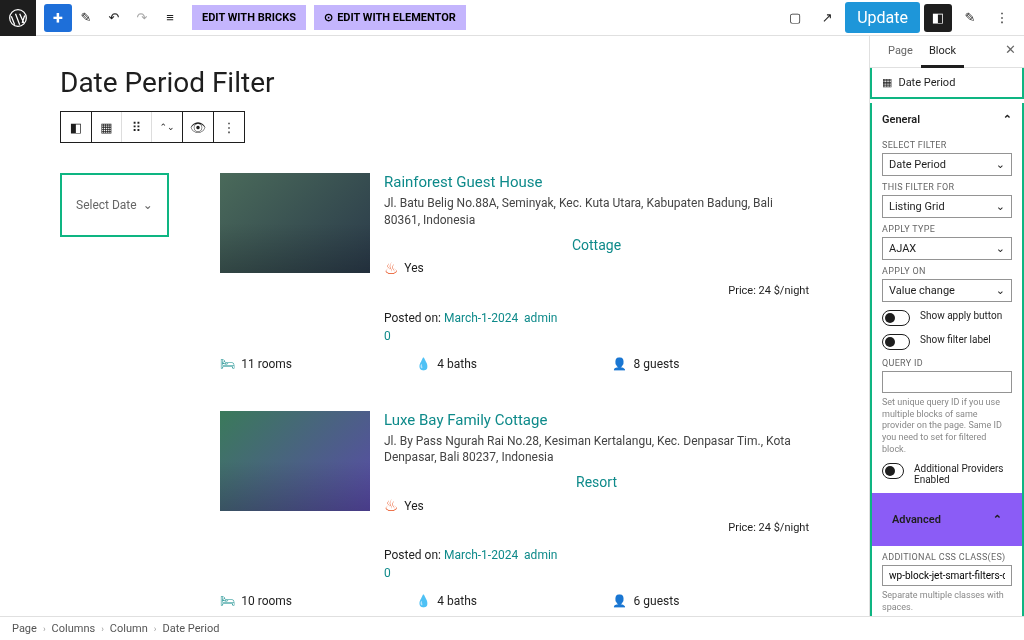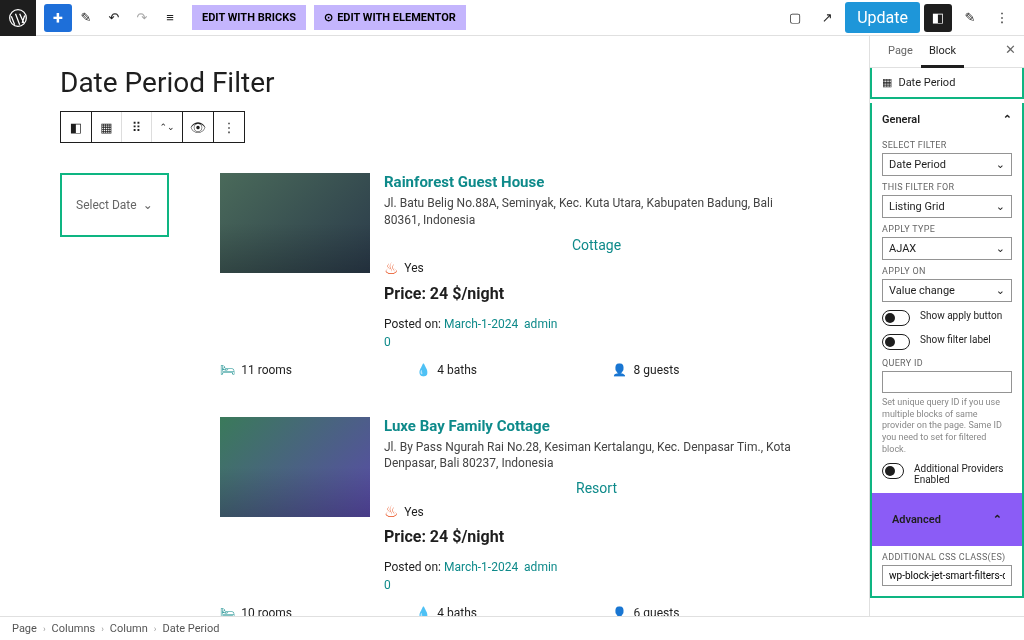--- a/index.html
+++ b/index.html
@@ -38,26 +38,26 @@
 .bt-group{display:flex;border-right:1px solid #1e1e1e}
 .selected-filter{display:inline-flex;border:2px solid #0eb582;padding:23px 14px;font-size:12px;color:#666;align-items:center;gap:6px}
 .content-row{display:flex;gap:20px;margin-top:20px}
 .content-left{width:140px}
 .listing{margin-bottom:40px}
 .listing-top{display:flex;gap:14px}
 .thumb{width:150px;height:100px;background:linear-gradient(135deg,#4a6a5a,#2a3a4a);position:relative;overflow:hidden}
 .thumb.t2{background:linear-gradient(135deg,#3a7a5a,#5a4aaa)}
 .thumb::before{content:"";position:absolute;inset:0;background:linear-gradient(transparent 50%,rgba(0,0,0,.2))}
 .listing-info{flex:1}
-.listing-title{color:#0e8a8a;font-size:15px;font-weight:700;margin-bottom:4px}
+.listing-title{color:#0e8a8a;font-size:15px;font-weight:400;margin-bottom:4px}
 .listing-addr{font-size:12px;color:#444;line-height:1.4;margin-bottom:8px}
 .listing-type{text-align:center;color:#0e8a8a;font-size:14px;margin:6px 0}
 .meta-row{display:flex;align-items:center;gap:6px;margin:6px 0;font-size:12px}
 .flame{color:#e84c1a;font-size:16px}
-.price{text-align:left;font-size:16px;font-weight:700;margin:4px 0}
+.price{text-align:right;font-size:11px;font-weight:400;margin:4px 0}
 .posted{font-size:12px;margin:14px 0 4px}
 .posted a{color:#0e8a8a;text-decoration:none}
 .counts{display:flex;margin-top:14px;font-size:12px}
 .count{flex:1;display:flex;align-items:center;gap:6px}
 .ci{color:#0e8a8a}
 .breadcrumb{position:absolute;bottom:0;left:0;right:0;height:24px;border-top:1px solid #e0e0e0;display:flex;align-items:center;padding:0 12px;font-size:11px;color:#555;gap:6px;background:#fff}
 .chev{font-size:9px;color:#999}
 </style>
 </head>
 <body>
@@ -228,20 +228,21 @@
     <div class="sb-toggle-row">
         <div class="toggle"></div>
         <span>Additional Providers Enabled</span>
       </div>
     <div class="sb-section-hdr adv">
         <span>Advanced</span>
         <span>⌃</span>
       </div>
     <div class="sb-label">ADDITIONAL CSS CLASS(ES)</div>
     <input class="sb-input" value="wp-block-jet-smart-filters-date-period je" style="">
+    <div class="sb-help">Separate multiple classes with spaces.</div>
   </div>
 </div>
 
 <div class="breadcrumb">
   <span>Page</span>
     <span class="chev">›</span>
   <span>Columns</span>
     <span class="chev">›</span>
   <span>Column</span>
     <span class="chev">›</span>

